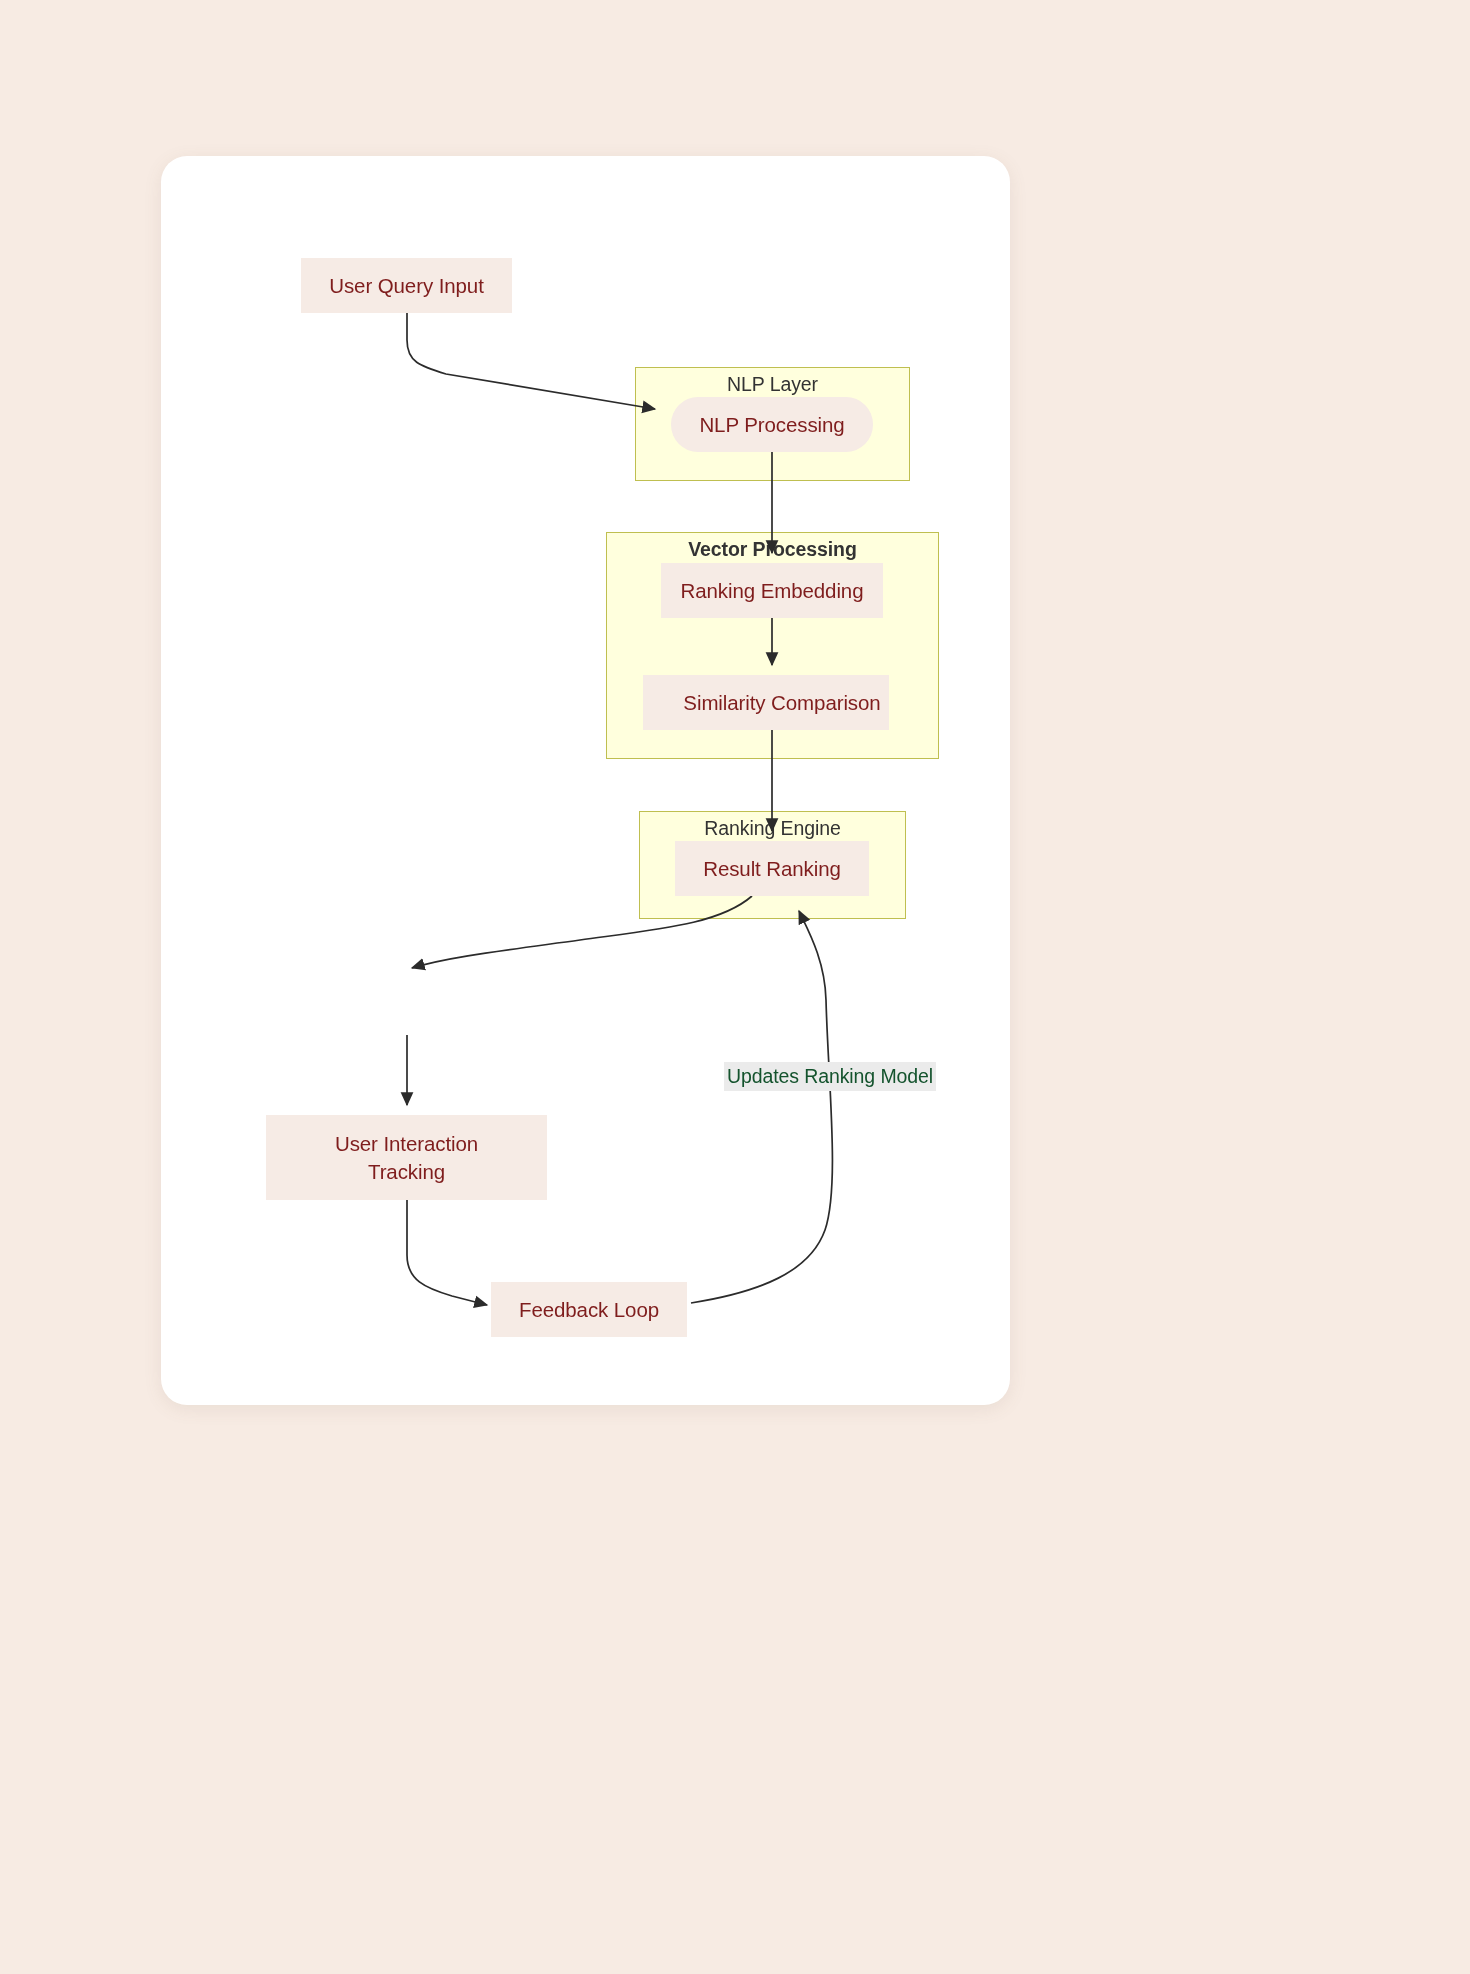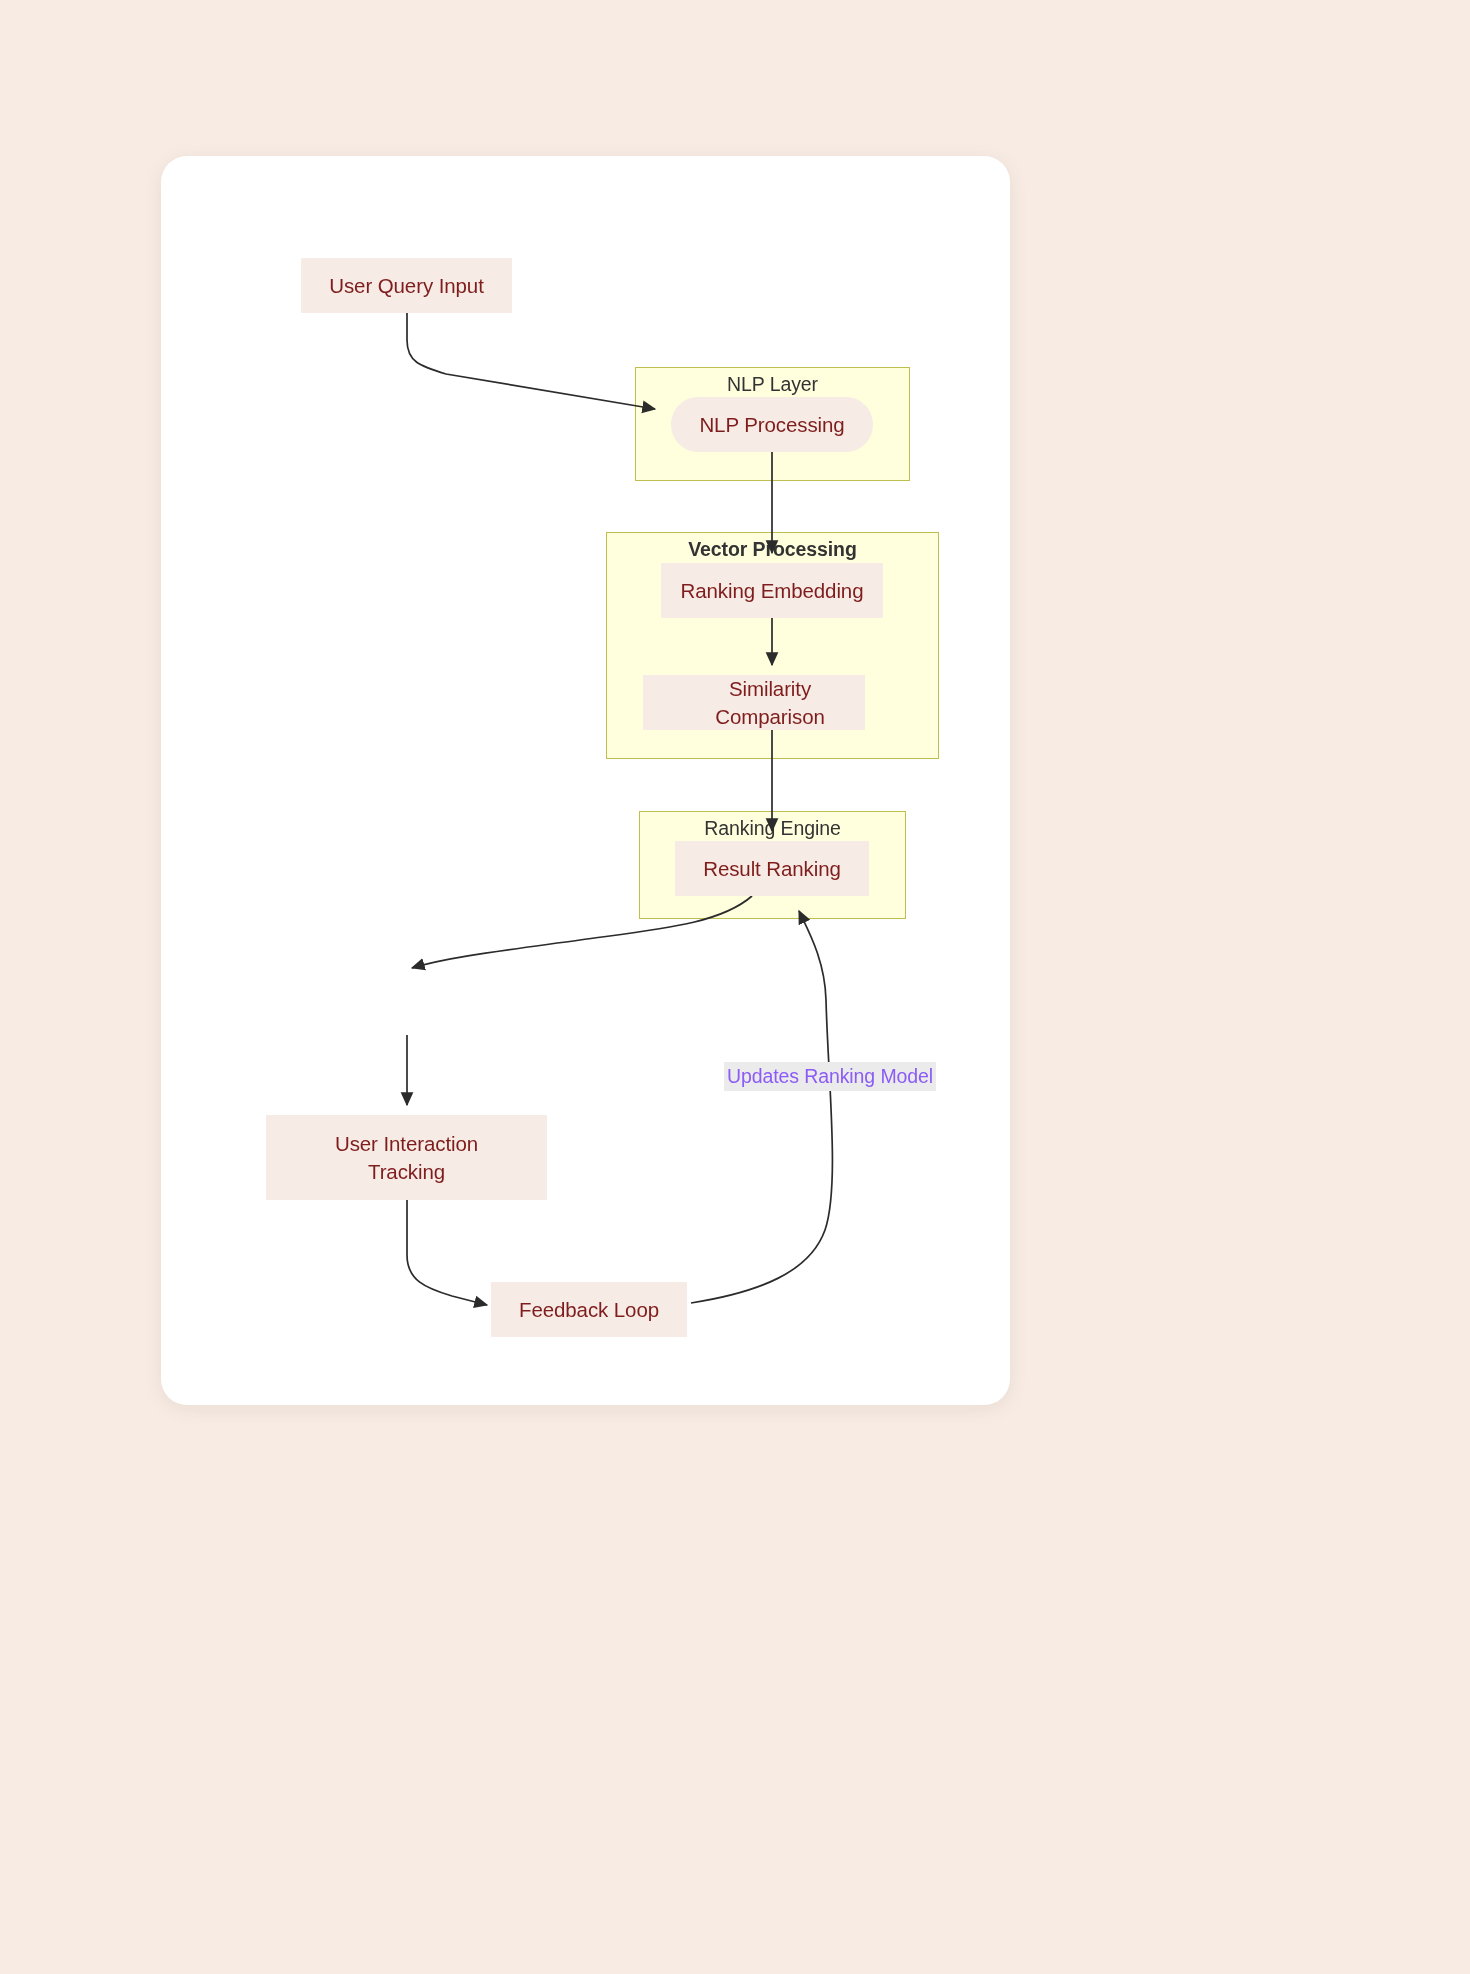--- a/index.html
+++ b/index.html
@@ -67,21 +67,21 @@
     text-align: center;
     color: #7f1d1d;
     font-size: 20.5px;
     line-height: 1.32;
     letter-spacing: -0.1px;
   }
   
   .edge-label {
     position: absolute;
     background: #ebebeb;
-    color: #8b5cf6;
+    color: #14532d;
     font-size: 19.5px;
     letter-spacing: -0.1px;
     white-space: nowrap;
     padding: 2px 3px;
     line-height: 1.28;
   }
 </style>
 </head>
 <body>
 
@@ -131,21 +131,21 @@
   </div>
 
   <div class="node" id="node-nlp-processing" style="left:671px; top:397px; width:202px; height:55px;border-radius:27px;">
     <span>NLP Processing</span>
   </div>
 
   <div class="node" id="node-vector-embedding" style="left:661px; top:563px; width:222px; height:55px;">
     <span>Ranking Embedding</span>
   </div>
 
-  <div class="node" id="node-similarity-comparison" style="left:643px; top:675px; width:222px; height:55px;padding-left:32px;">
+  <div class="node" id="node-similarity-comparison" style="left:643px; top:675px; width:246px; height:55px;padding-left:32px;">
     <span>Similarity Comparison</span>
   </div>
 
   <div class="node" id="node-result-ranking" style="left:675px; top:841px; width:194px; height:55px;">
     <span>Result Ranking</span>
   </div>
 
 
   <div class="node" id="node-user-interaction-tracking" style="left:266px; top:1115px; width:281px; height:85px;">
     <span style="display:block; max-width:150px;">User Interaction Tracking</span>

